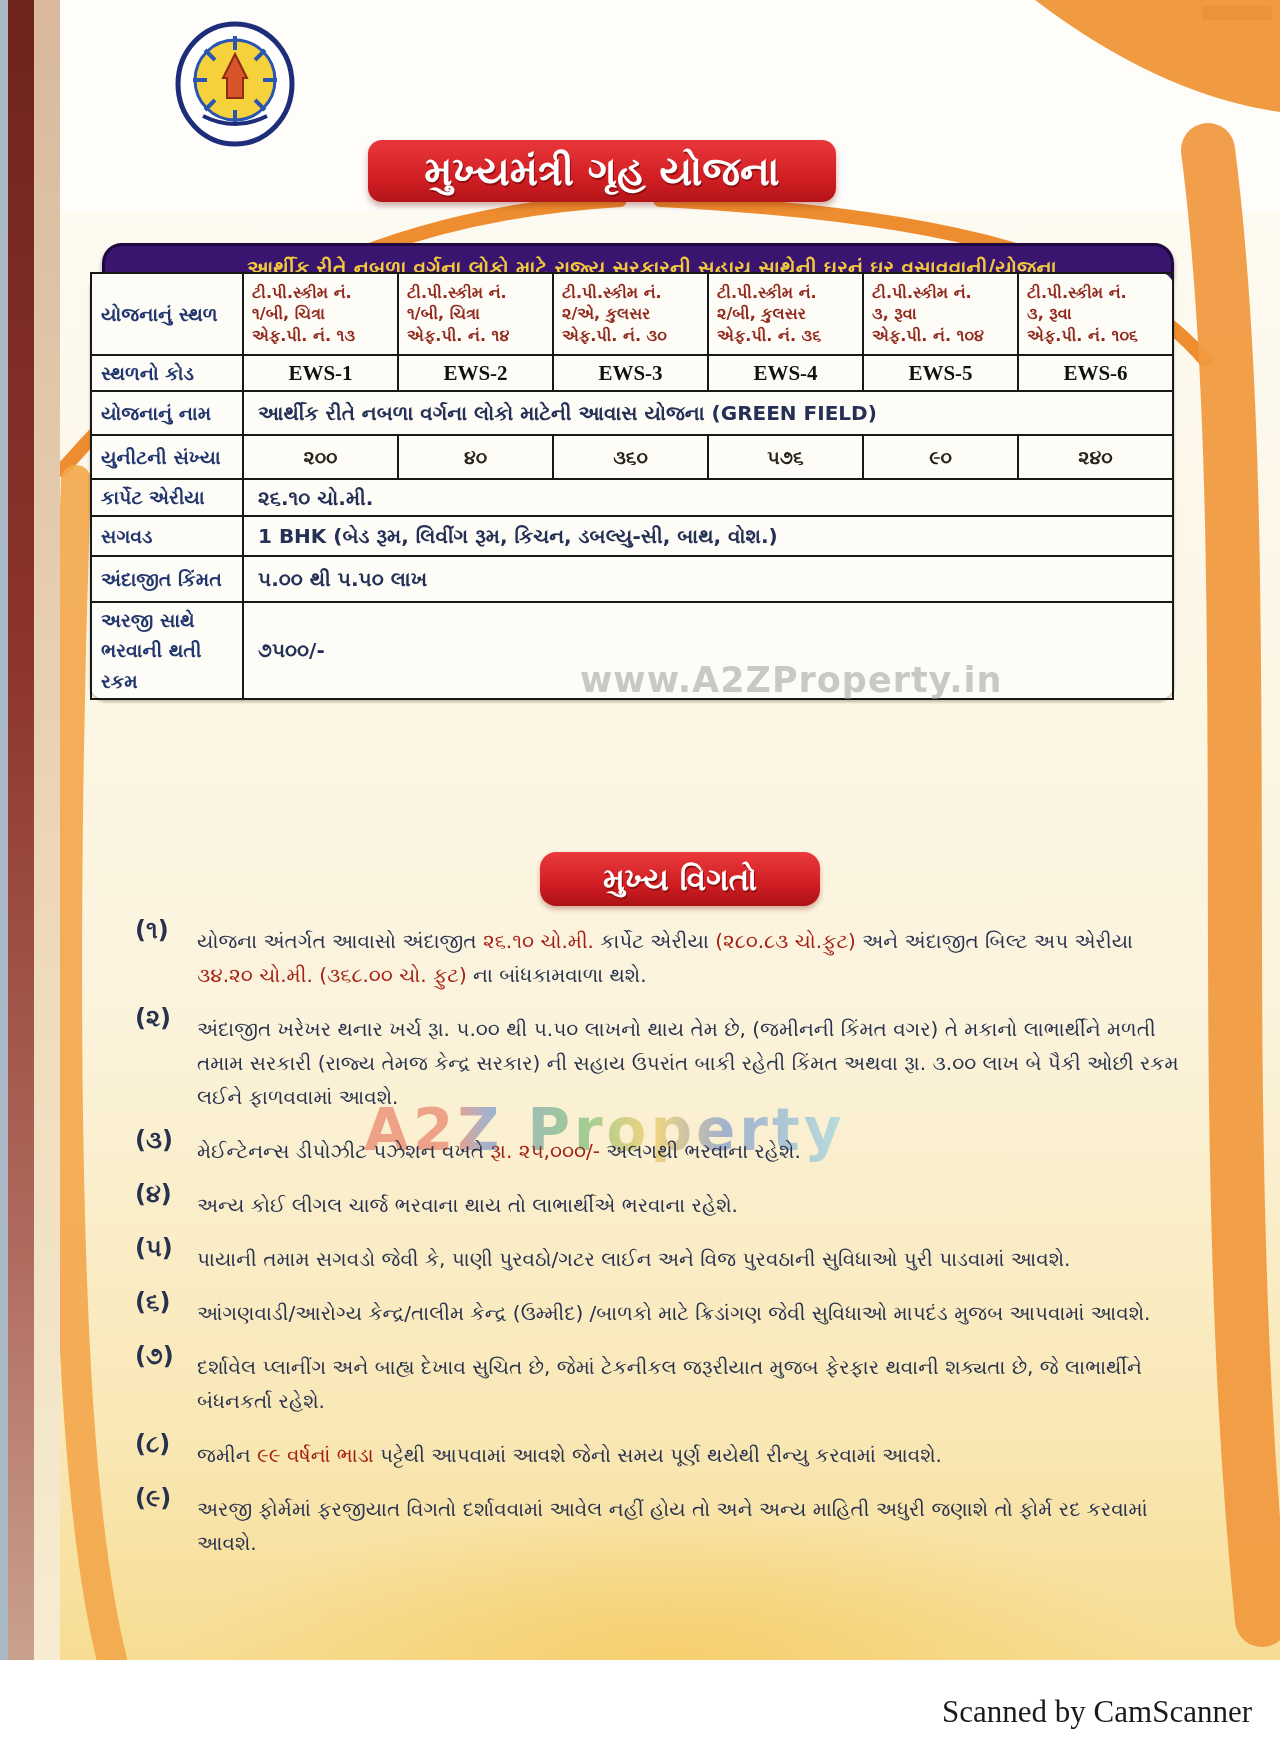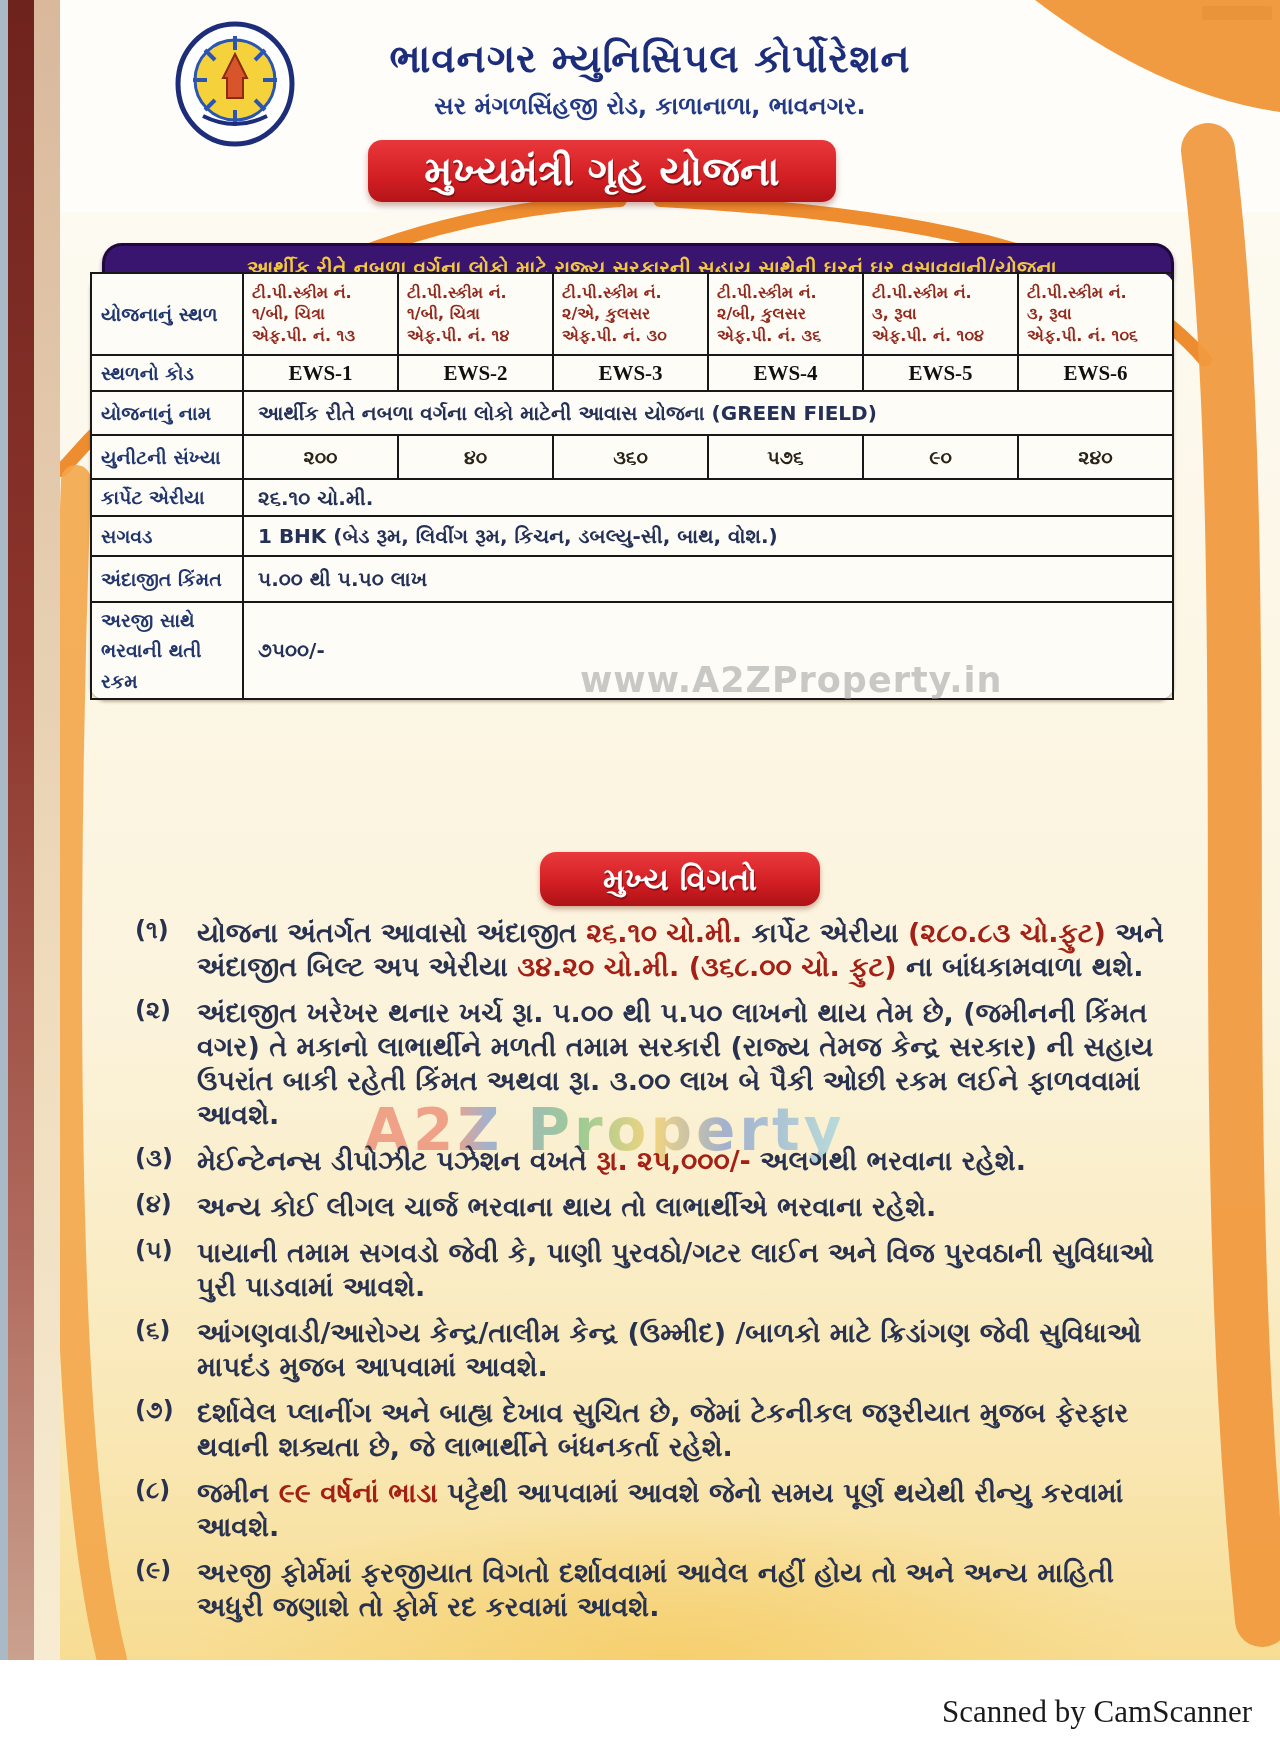--- a/index.html
+++ b/index.html
@@ -63,21 +63,21 @@
         background:linear-gradient(90deg,#e0442f 0%,#e0442f 18%,#3a67c9 26%,#2da04b 45%,#e8b51e 60%,#3a67c9 75%,#6cc6e8 100%);
         -webkit-background-clip:text;background-clip:text;color:transparent;letter-spacing:4px;}
   
   .detail-badge{position:absolute;left:480px;top:852px;width:280px;height:54px;
         background:linear-gradient(#ea3a3c,#d01d22 60%,#ad1216);border-radius:16px;
         display:flex;align-items:center;justify-content:center;box-shadow:0 3px 5px rgba(120,30,10,.35);}
   .detail-badge span{font-size:31px;font-weight:bold;color:#fff;text-shadow:1px 2px 0 #8c0f12;}
   .details{position:absolute;left:75px;top:916px;width:1050px;}
   .item{display:flex;margin-bottom:12px;}
   .num{flex:0 0 62px;font-size:24px;font-weight:bold;color:#28324e;}
-  .itxt{flex:1;font-size:27px;font-weight:bold;color:#28324e;line-height:34px;}
+  .itxt{flex:1;font-size:20px;font-weight:normal;color:#28324e;line-height:34px;margin-top:8px;}
   .itxt .red{color:#a42015;}
   
   .footer-strip{position:absolute;left:0;top:1660px;width:1280px;height:89px;background:#ffffff;}
   .scanned{position:absolute;right:28px;top:1694px;font-family:"Liberation Serif","DejaVu Serif",serif;
         font-size:31px;color:#1a1a1a;}
 </style>
 </head>
 <body>
 
 <div id="page">
@@ -108,22 +108,20 @@
         <line x1="20" y1="60" x2="34" y2="60"></line>
           <line x1="90" y1="60" x2="104" y2="60"></line>
         <line x1="32" y1="30" x2="42" y2="40"></line>
           <line x1="82" y1="80" x2="92" y2="90"></line>
         <line x1="92" y1="30" x2="82" y2="40"></line>
           <line x1="42" y1="80" x2="32" y2="90"></line>
       </g>
       <path d="M 62 34 L 74 58 L 70 58 L 70 78 L 54 78 L 54 58 L 50 58 Z" fill="#d8542a" stroke="#8a2c12" stroke-width="2"></path>
       <path d="M 30 96 Q 62 112 94 96" fill="none" stroke="#1d2d7a" stroke-width="4"></path>
     </svg>
-    <div class="org-name">ભાવનગર મ્યુનિસિપલ કોર્પોરેશન</div>
-    <div class="org-addr">સર મંગળસિંહજી રોડ, કાળાનાળા, ભાવનગર.</div>
     <div class="red-banner">
       <span>મુખ્યમંત્રી ગૃહ યોજના</span>
     </div>
     <div class="purple-strip">
       <span>આર્થીક રીતે નબળા વર્ગના લોકો માટે રાજ્ય સરકારની સહાય સાથેની ઘરનું ઘર વસાવવાની/યોજના</span>
     </div>
 
     <table class="tp-table">
       <colgroup>
         <col style="width:152px">

